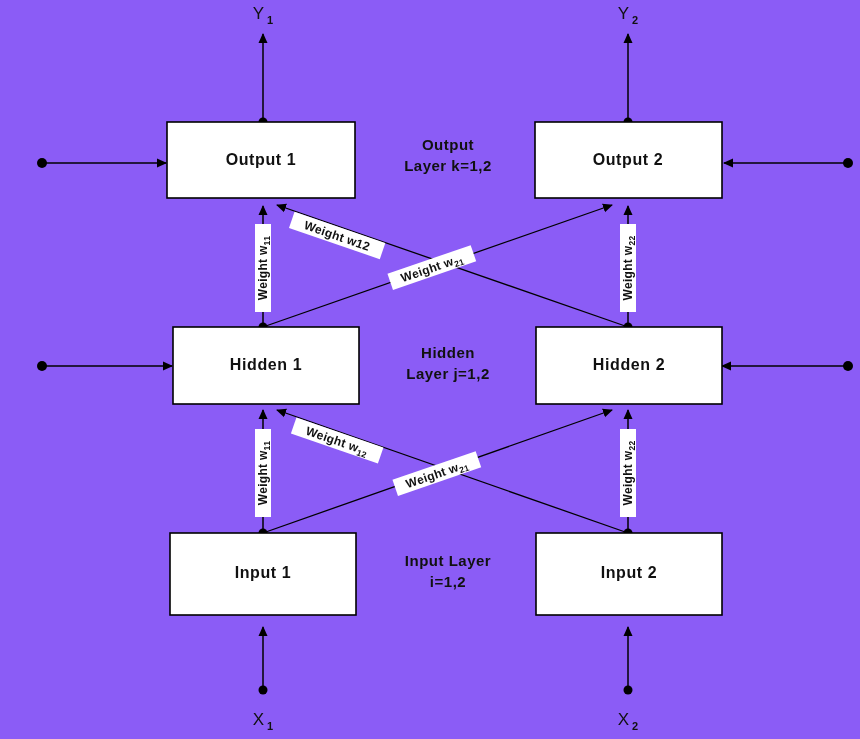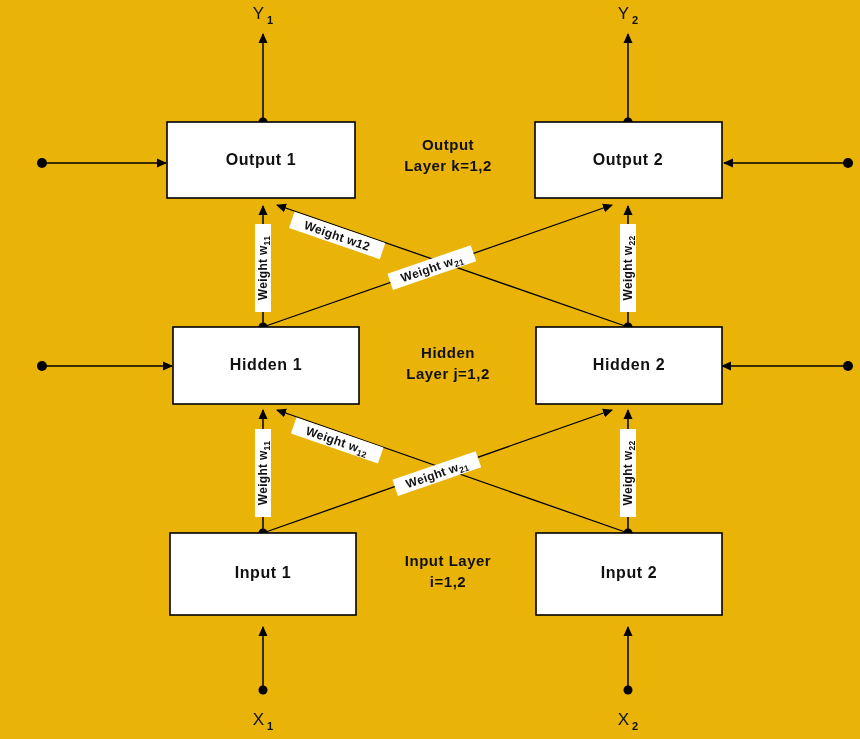--- a/index.html
+++ b/index.html
@@ -10,21 +10,21 @@
   body {
     width: 860px;
     height: 739px;
     font-family: "Liberation Sans", sans-serif;
     overflow: hidden;
   }
   #diagram-root {
     position: relative;
     width: 860px;
     height: 739px;
-    background: #eab308;
+    background: #8b5cf6;
   }
   svg.net {
     display: block;
     width: 860px;
     height: 739px;
   }
   .box-rect {
     fill: #ffffff;
     stroke: #000000;
     stroke-width: 1.6;

